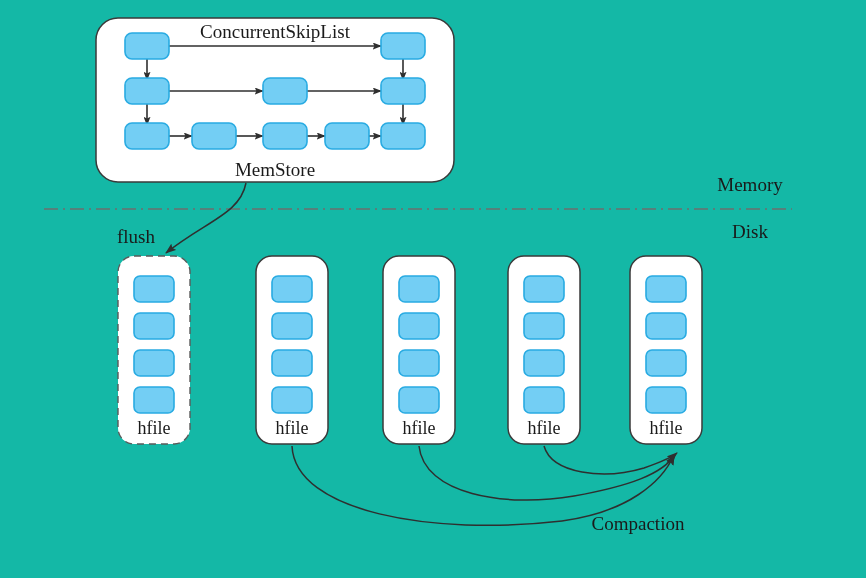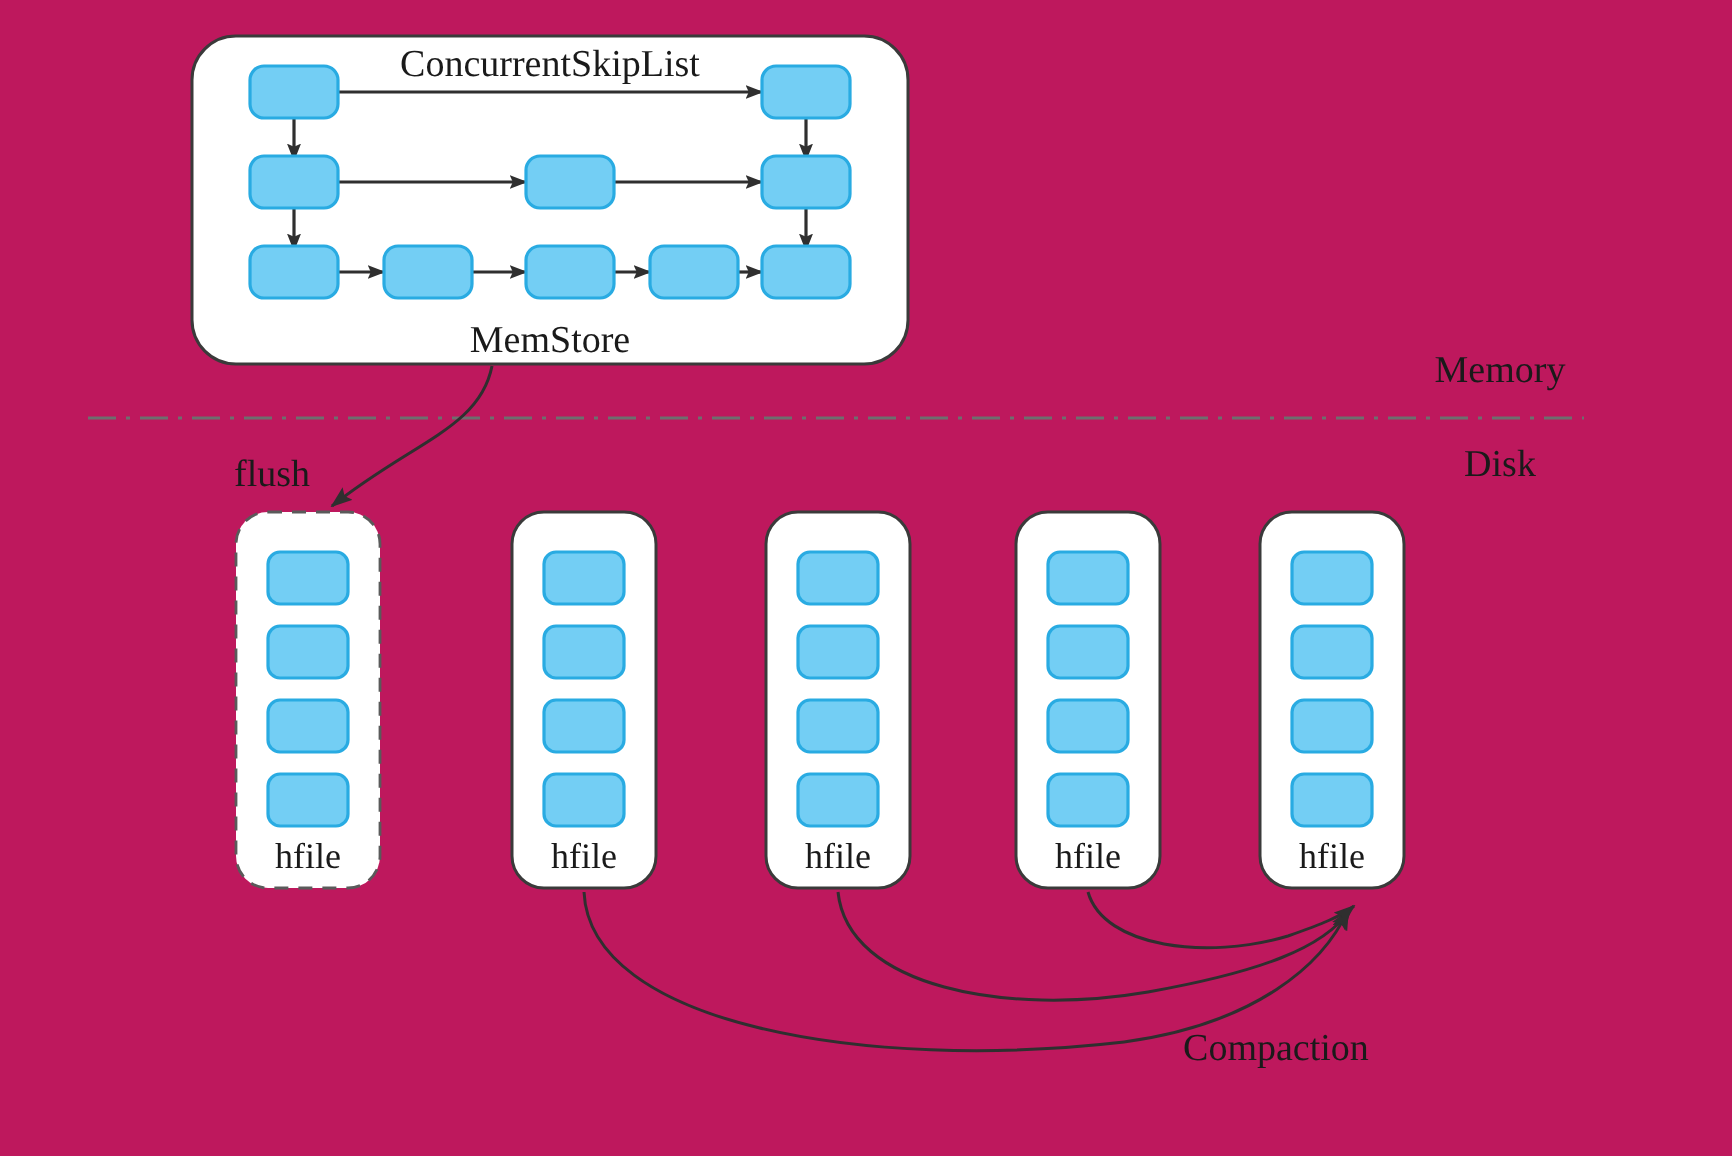--- a/index.html
+++ b/index.html
@@ -4,21 +4,21 @@
 <style>
   html, body {
     margin: 0;
     padding: 0;
     background: #ffffff;
   }
   #stage {
     position: relative;
     width: 866px;
     height: 578px;
-    background: #be185d;
+    background: #14b8a6;
     overflow: hidden;
     font-family: "Liberation Serif", "DejaVu Serif", serif;
   }
   #diagram-svg {
     position: absolute;
     top: 0;
     left: 0;
     width: 866px;
     height: 578px;
     display: block;

